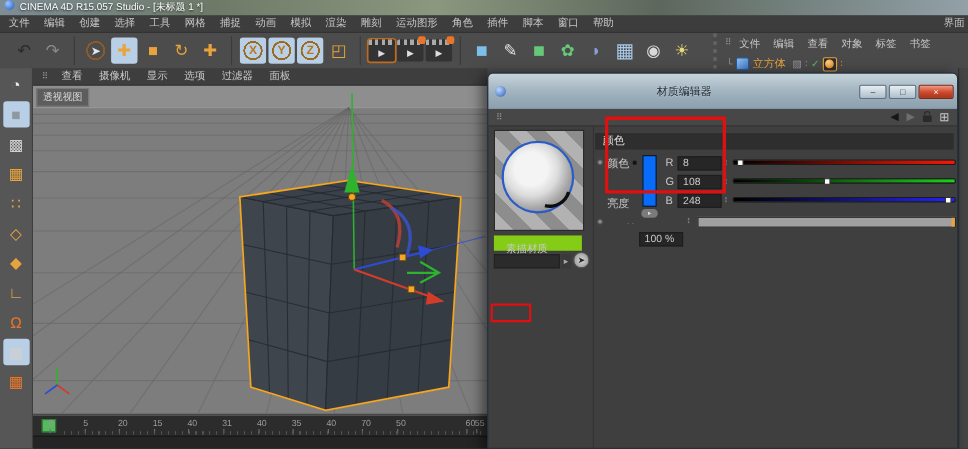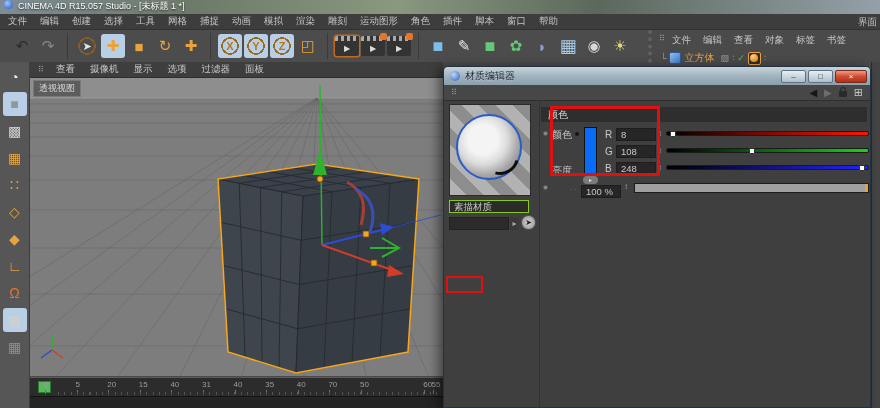--- a/index.html
+++ b/index.html
@@ -60,22 +60,22 @@
   .timeline::after{content:'';position:absolute;left:28px;right:2px;bottom:1px;height:3px;
     background:repeating-linear-gradient(90deg,#555 0 1px,transparent 1px 6.3px);}
   .tl-marker{position:absolute;left:8px;top:3px;width:13px;height:12px;background:#57b85e;border:1px solid #2f7a36;box-sizing:border-box;}
   .tick{position:absolute;top:2px;font-size:8px;color:#9c9c9c;}
   .tick::after{content:'';position:absolute;left:1px;top:10px;width:1px;height:4px;background:#6f6f6f;}
   .timeline2{position:absolute;left:30px;top:396px;width:413px;height:12px;background:#242424;border-top:1px solid #141414;}
   .rstrip{position:absolute;left:871px;top:62px;width:9px;height:346px;background:#454545;border-left:1px solid #2e2e2e;box-sizing:border-box;}
   
   .me{position:absolute;left:443px;top:66px;width:428px;height:342px;background:#3f3f3f;border:1px solid #223240;
     border-radius:5px 5px 0 0;box-shadow:-4px 2px 12px rgba(0,0,0,.5);z-index:20;box-sizing:border-box;}
-  .me-title{height:18px;background:linear-gradient(#c6d3db,#9fb1bd 55%,#8b9fae);border-radius:4px 4px 0 0;
-    display:flex;align-items:center;padding:0 3px;box-sizing:border-box;}
+  .me-title{height:32px;background:linear-gradient(#c6d3db,#9fb1bd 55%,#8b9fae);border-radius:4px 4px 0 0;
+    display:flex;align-items:center;padding:0 3px;box-sizing:border-box;text-align:center;}
   .me-icon{width:10px;height:10px;border-radius:50%;background:radial-gradient(circle at 35% 35%,#bcd8ff,#2a5ab0);margin:0 5px 0 3px;flex:none;}
   .me-title .t{font-size:10px;color:#18242e;flex:1;text-shadow:0 1px 0 rgba(255,255,255,.35);}
   .wb{width:25px;height:13px;border:1px solid #5f7080;border-radius:2px;background:linear-gradient(#e6eef3,#aebfca);
     color:#243442;font-size:8px;display:flex;align-items:center;justify-content:center;margin-left:2px;box-sizing:border-box;}
   .wb.close{width:32px;background:linear-gradient(#ef9a85,#d14c30 50%,#a83418);color:#fff;border-color:#7a2a1a;}
   .me-toolbar{height:16px;background:#474747;border-bottom:1px solid #2f2f2f;display:flex;align-items:center;padding:0 7px;box-sizing:border-box;}
   .me-toolbar .grid{color:#9a9a9a;font-size:8px;}
   .me-nav{margin-left:auto;display:flex;align-items:center;gap:7px;}
   .nav-back{color:#161616;font-size:10px;}
   .nav-fwd{color:#6e6e6e;font-size:10px;}
@@ -84,21 +84,21 @@
     border-radius:3px 3px 0 0;box-sizing:border-box;}
   .addbox{color:#c8c8c8;font-size:11px;}
   .me-body{position:relative;height:308px;}
   .me-div{position:absolute;left:95px;top:0;bottom:0;width:1px;background:#333;}
   .preview{position:absolute;left:5px;top:3px;width:82px;height:92px;border:1px solid #2a2a2a;overflow:hidden;box-sizing:border-box;
     background:repeating-linear-gradient(45deg,#b2b2b2 0 12px,#8d8d8d 12px 24px);}
   .ball{position:absolute;left:6px;top:9px;width:66px;height:66px;border-radius:50%;border:2px solid #2a5cc8;box-sizing:border-box;
     background:radial-gradient(circle at 40% 38%,#f4f4f4 0 28%,#dcdcdc 46%,#a8a8a8 66%,#888 82%,#777);}
   .ball::after{content:'';position:absolute;right:1px;bottom:3px;width:32px;height:32px;border-radius:50%;
     border:3px solid transparent;border-bottom-color:#0d0d0d;transform:rotate(-30deg);}
-  .mat-name{position:absolute;left:5px;top:99px;width:80px;height:13px;background:#2b2b2b;border:1px solid #84cc16;
+  .mat-name{position:absolute;left:5px;top:99px;width:80px;height:13px;background:#2b2b2b;border:7px solid #84cc16;
     color:#c8c8c8;font-size:9.5px;line-height:12px;padding-left:4px;box-sizing:border-box;}
   .mat-sub{position:absolute;left:5px;top:116px;width:60px;height:13px;background:#2b2b2b;border:1px solid #222;box-sizing:border-box;}
   .sub-dd{position:absolute;left:66px;top:116px;width:9px;height:13px;background:#3a3a3a;color:#aaa;font-size:8px;
     text-align:center;line-height:13px;}
   .pickbtn{position:absolute;left:77px;top:114px;width:15px;height:15px;border-radius:50%;border:1px solid #555;
     background:radial-gradient(#d4d4d4,#8f8f8f);color:#222;font-size:8px;display:flex;align-items:center;justify-content:center;box-sizing:border-box;}
   .channels{position:absolute;left:5px;top:135px;width:86px;}
   .chan{height:14px;line-height:14px;font-size:10px;color:#c4c4c4;padding-left:6px;}
   .chan.selected{color:#e0983c;}
   .sec-head{position:absolute;left:97px;top:6px;right:3px;height:15px;background:#2e2e2e;color:#dcdcdc;
@@ -374,21 +374,21 @@
       <div class="track g" style="top:47px;">
         <span class="knob" style="left: 42.3529%;"></span>
         </div>
       <div class="track b" style="top:64px;">
         <span class="knob" style="left: 97.2549%;"></span>
         </div>
 
       <span class="pdot" style="left:99px;top:84px;"></span>
       <span class="clabel" style="top:63px;">亮度</span>
       <span class="bleader">..</span>
-      <div class="vfield" style="left:137px;top:84px;">100 %</div>
+      <div class="vfield" style="left:137px;top:96px;">100 %</div>
       <span class="stp" style="left:180px;top:81px;">↕</span>
       <div class="bright-bar"></div>
     </div>
   </div>
 
   <div class="anno anno1"></div>
   <div class="anno anno2"></div>
 </div>
 
 </body></html>

